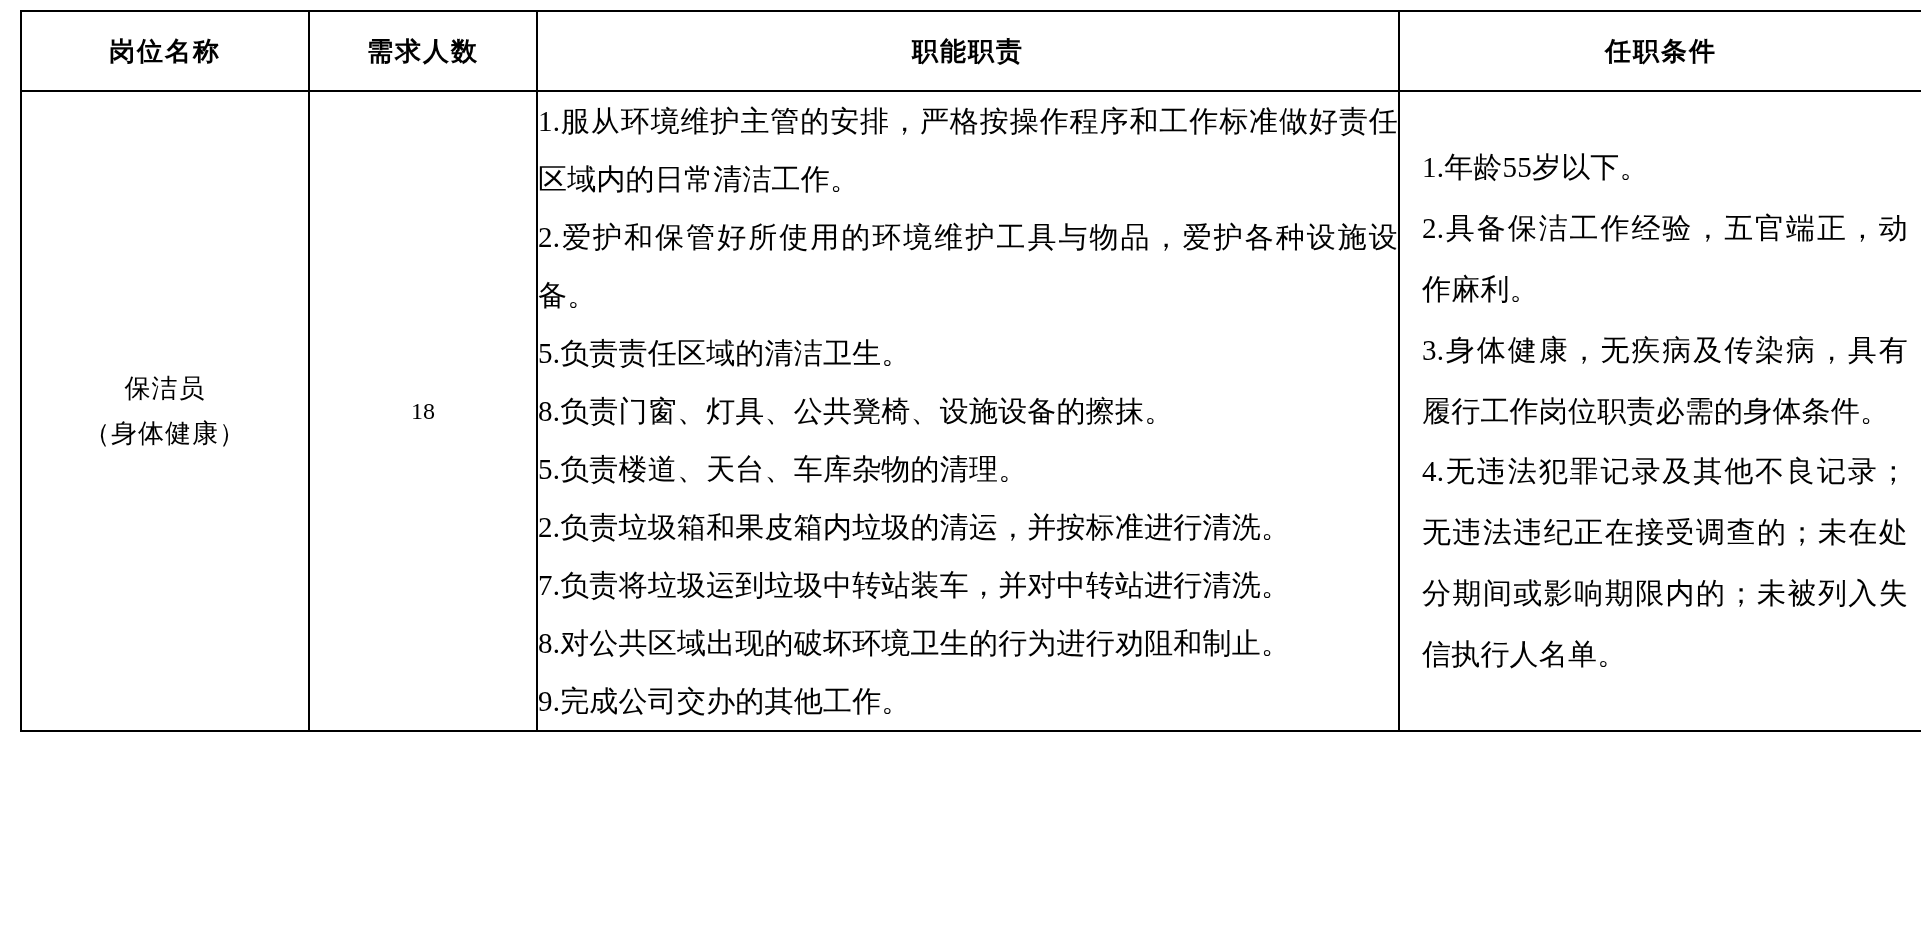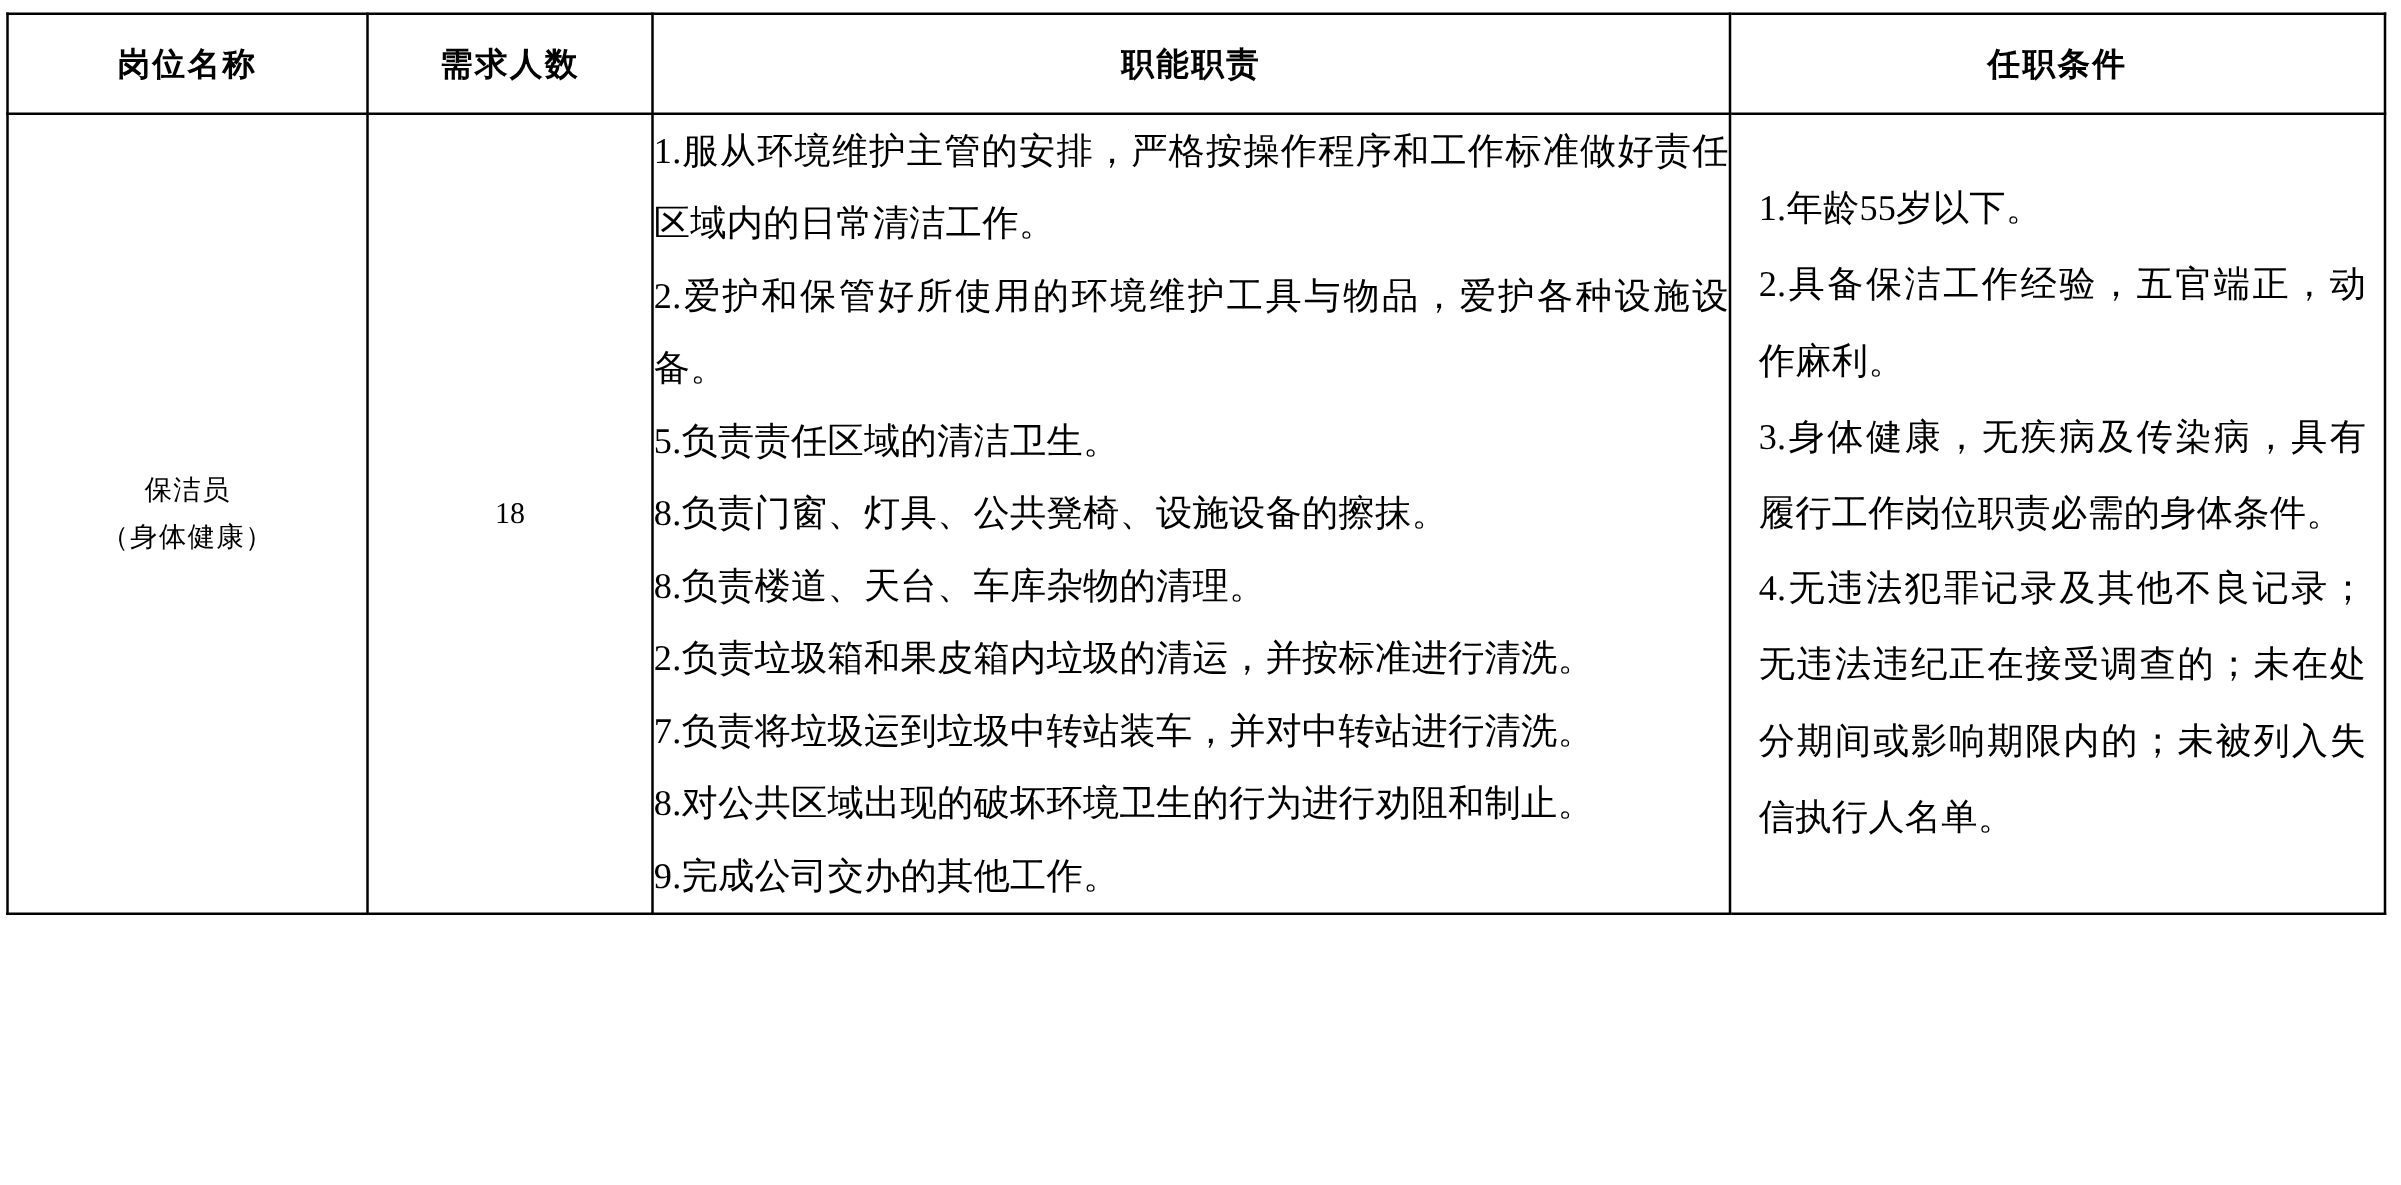--- a/index.html
+++ b/index.html
@@ -9,21 +9,21 @@
   }
   body {
     width: 1921px;
     min-height: 948px;
     font-family: "Liberation Serif", "DejaVu Serif", serif;
     color: #000000;
   }
   .page {
     width: 1580px;
     box-sizing: border-box;
-    padding: 10px 8px 0 5px;
+    padding: 10px 8px 0 20px;
   }
   table.job-table {
     border-collapse: collapse;
     width: 1902px;
     table-layout: fixed;
     margin: 0 auto;
   }
   table.job-table th,
   table.job-table td {
     border: 2px solid #000000;
@@ -37,21 +37,21 @@
     letter-spacing: 2px;
     text-align: center;
   }
   col.c-title { width: 288px; }
   col.c-count { width: 228px; }
   col.c-duty  { width: 862px; }
   col.c-req   { width: 524px; }
 
   td.cell-title {
     text-align: center;
-    font-size: 22px;
+    font-size: 26px;
     line-height: 1.75;
     letter-spacing: 1px;
   }
   td.cell-title .sub {
     display: block;
   }
   td.cell-count {
     text-align: center;
     font-size: 24px;
   }
@@ -105,21 +105,21 @@
           <span>保洁员</span>
           <span class="sub">（身体健康）</span>
         </td>
         <td class="cell-count">18</td>
         <td class="cell-list">
           <ol class="plain">
             <li>1.服从环境维护主管的安排，严格按操作程序和工作标准做好责任区域内的日常清洁工作。</li>
             <li>2.爱护和保管好所使用的环境维护工具与物品，爱护各种设施设备。</li>
             <li>5.负责责任区域的清洁卫生。</li>
             <li>8.负责门窗、灯具、公共凳椅、设施设备的擦抹。</li>
-            <li>8.负责楼道、天台、车库杂物的清理。</li>
+            <li>5.负责楼道、天台、车库杂物的清理。</li>
             <li>2.负责垃圾箱和果皮箱内垃圾的清运，并按标准进行清洗。</li>
             <li>7.负责将垃圾运到垃圾中转站装车，并对中转站进行清洗。</li>
             <li>8.对公共区域出现的破坏环境卫生的行为进行劝阻和制止。</li>
             <li>9.完成公司交办的其他工作。</li>
           </ol>
         </td>
         <td class="cell-list req">
           <ol class="plain">
             <li>1.年龄55岁以下。</li>
             <li>2.具备保洁工作经验，五官端正，动作麻利。</li>

